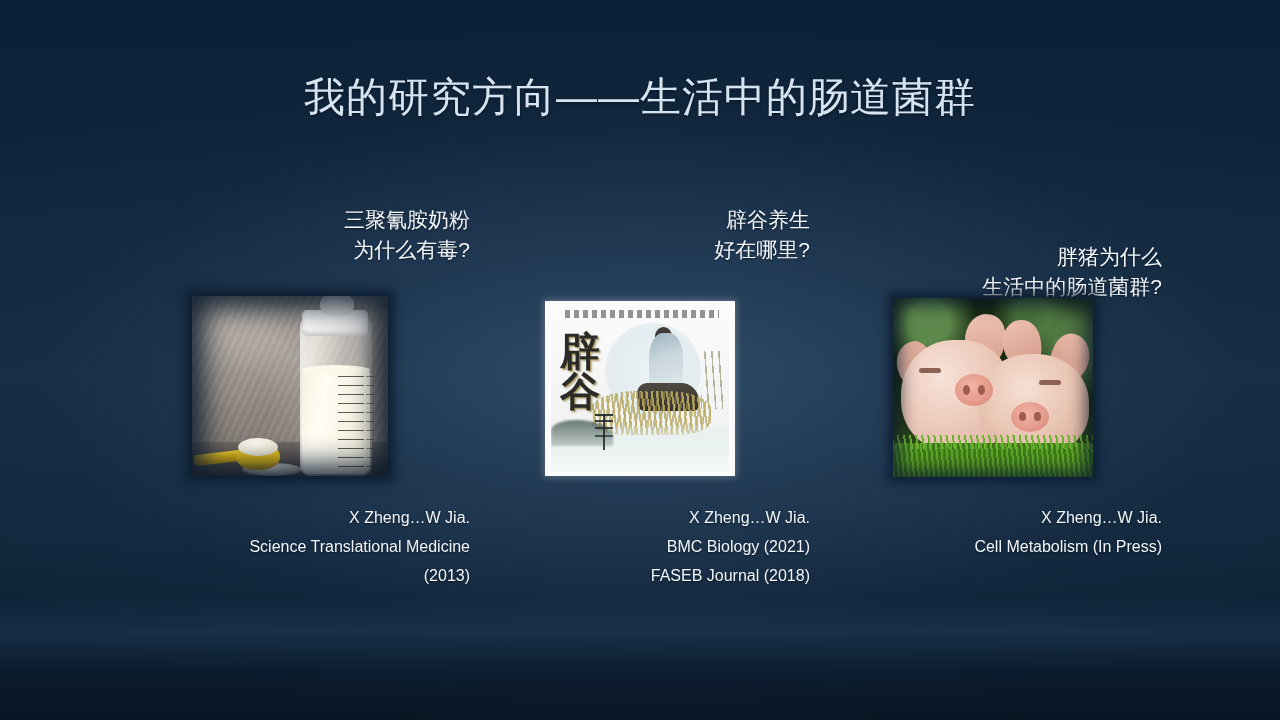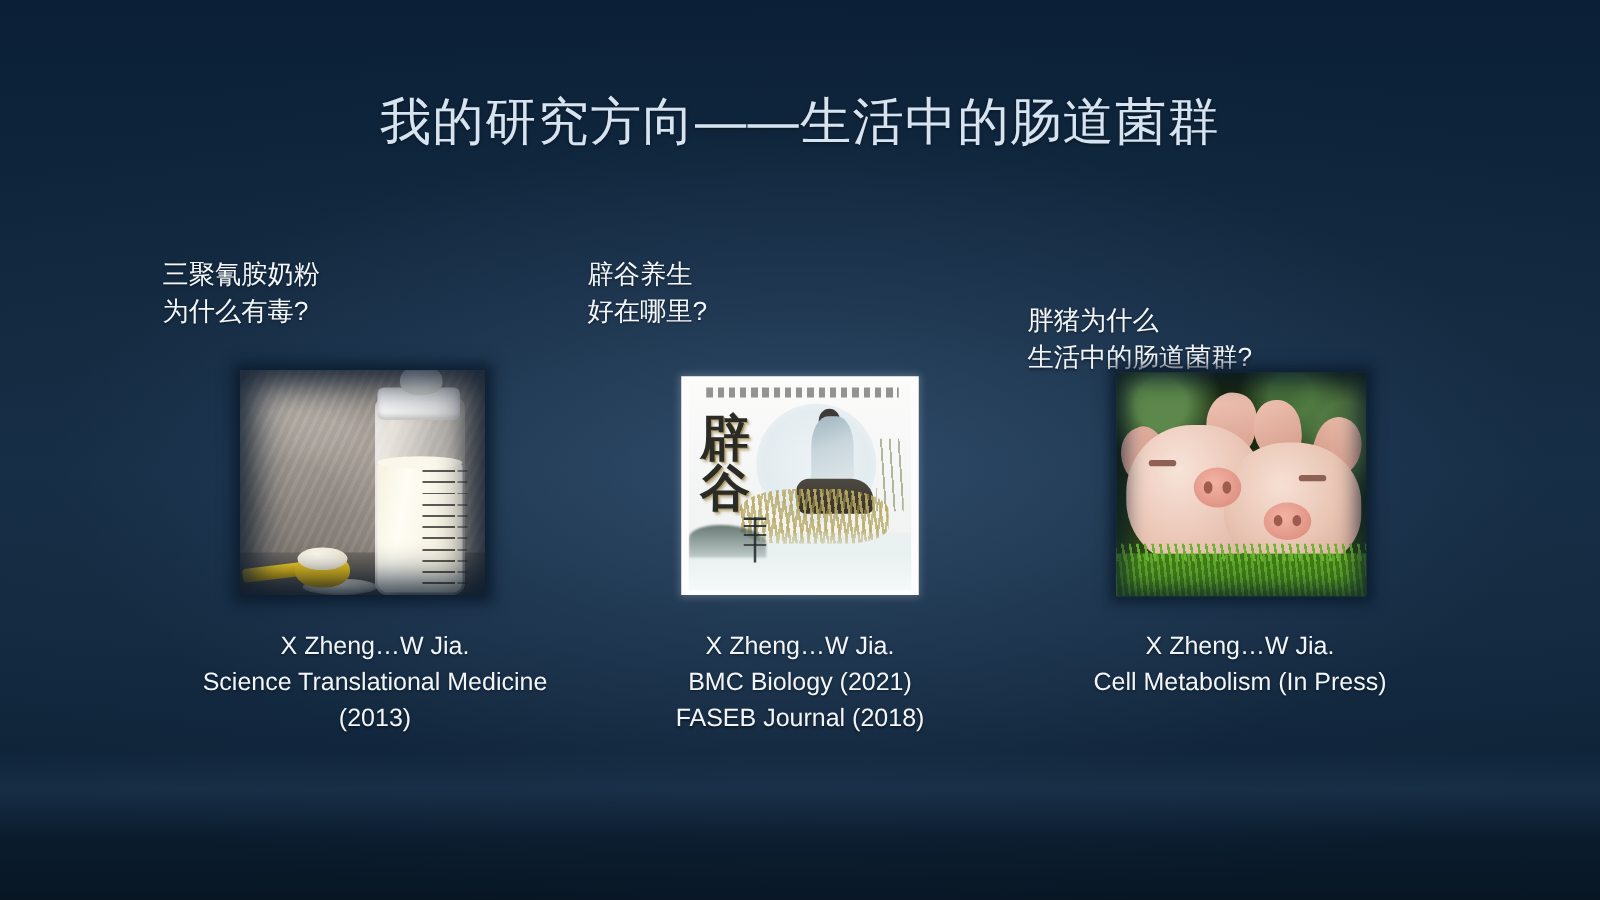--- a/index.html
+++ b/index.html
@@ -66,42 +66,42 @@
     left: 0;
     top: 0;
     width: 1280px;
     height: 720px;
   }
 
   .col {
     position: absolute;
     top: 205px;
     width: 340px;
-    text-align: left;
+    text-align: right;
   }
   .col-0 { left: 130px; }
   .col-1 { left: 470px; }
   .col-2 { left: 822px; margin-top: 37px; }
 
   .heading {
     color: #f3f7fb;
     font-size: 21px;
     line-height: 30px;
     font-weight: 400;
     text-shadow: 0 1px 2px rgba(0,0,0,0.5);
   }
   .heading div { white-space: nowrap; }
 
   .caption {
     position: absolute;
     top: 503px;
     width: 340px;
-    text-align: center;
+    text-align: right;
     color: #f2f6fa;
-    font-size: 20px;
+    font-size: 16px;
     line-height: 29px;
     text-shadow: 0 1px 2px rgba(0,0,0,0.5);
   }
   .cap-0 { left: 130px; }
   .cap-1 { left: 470px; }
   .cap-2 { left: 822px; }
   .caption div { white-space: nowrap; }
 
   
   .img1 {

